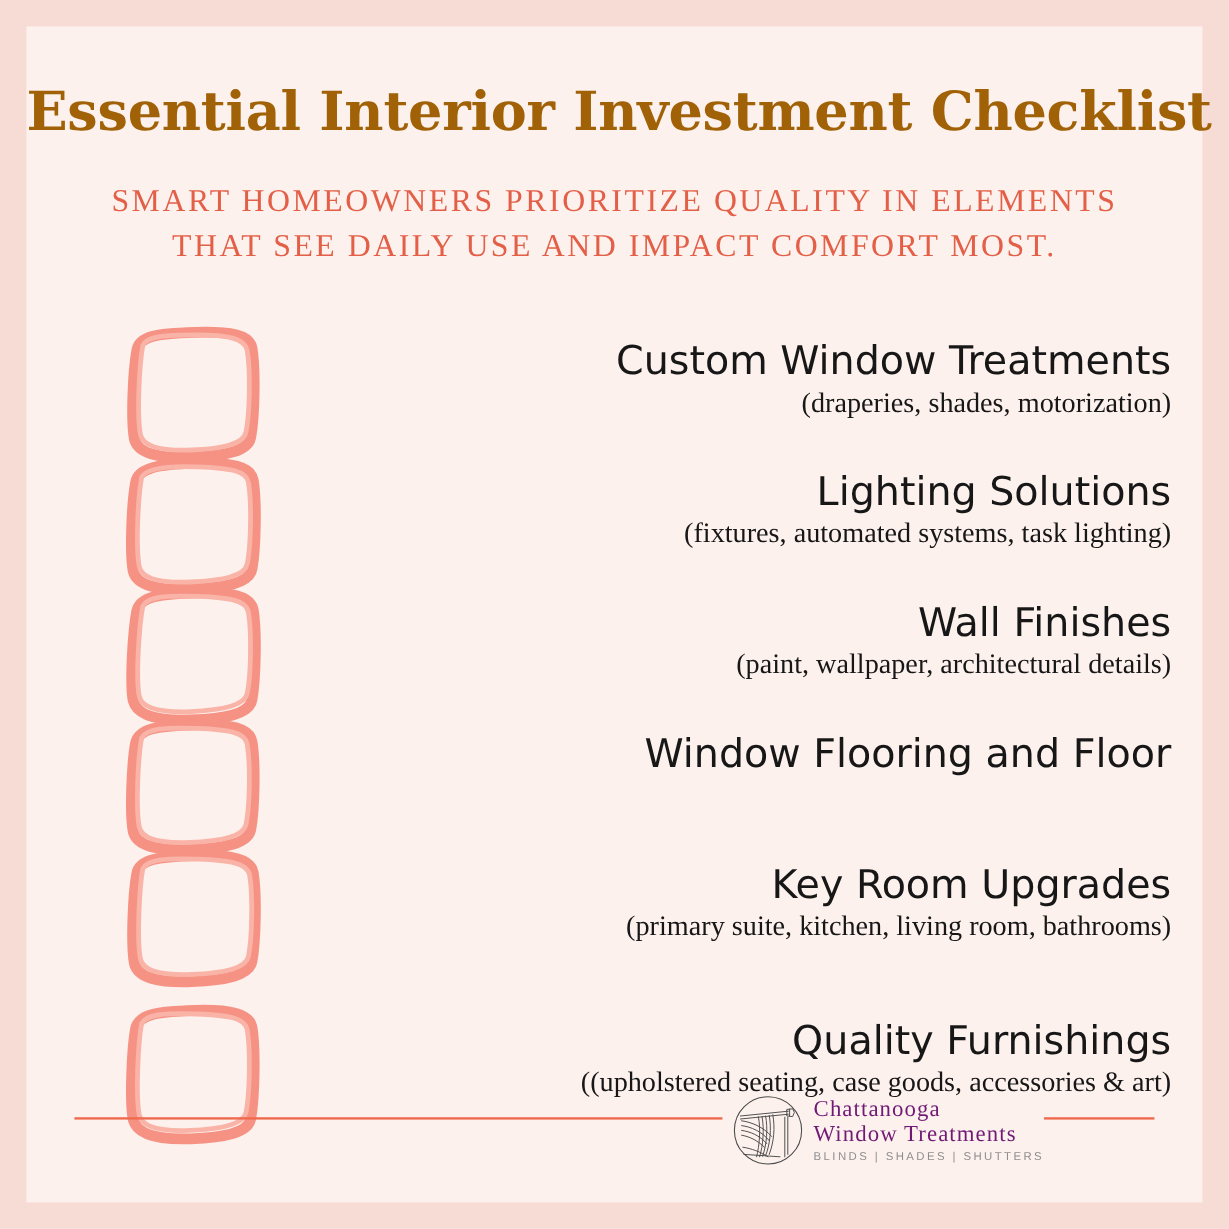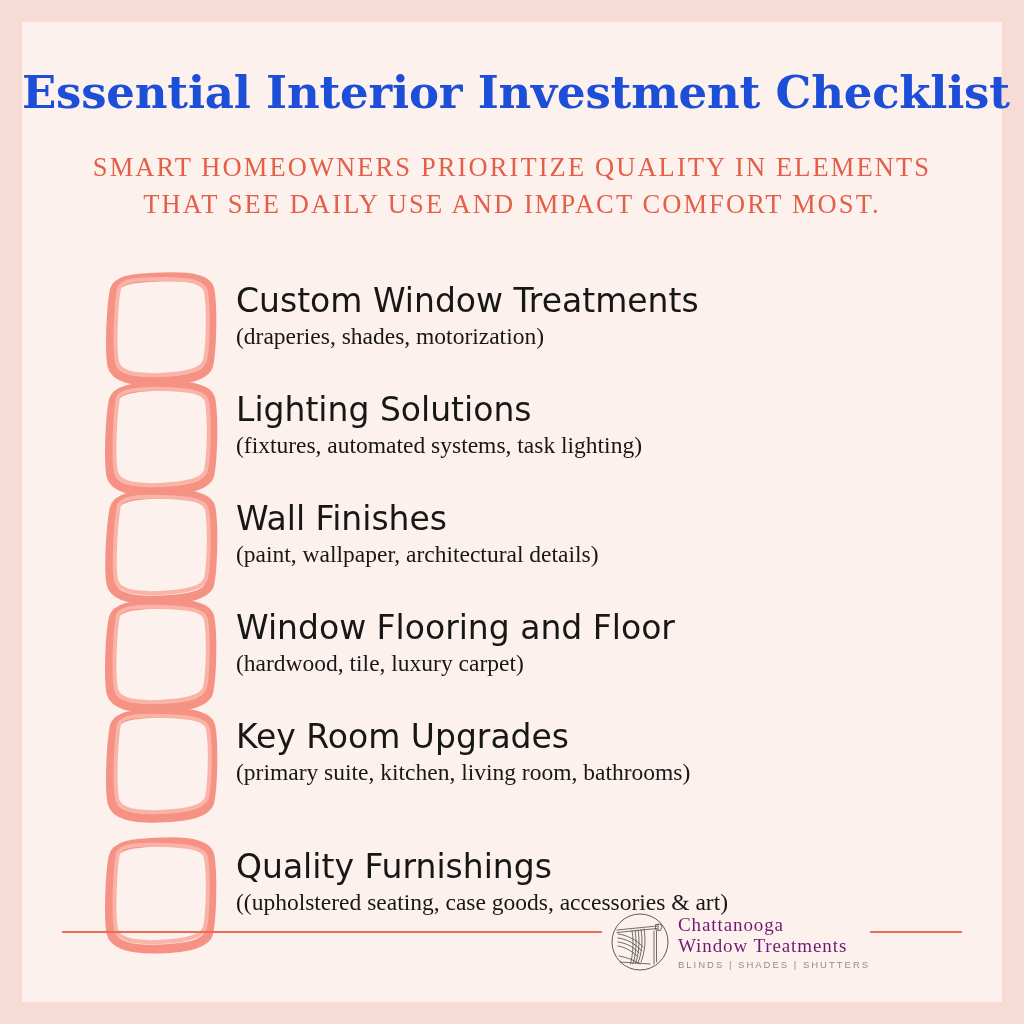--- a/index.html
+++ b/index.html
@@ -36,21 +36,21 @@
     position: absolute;
     left: 0;
     top: 44px;
     width: 980px;
     text-align: center;
     font-family: "DejaVu Serif", "Liberation Serif", serif;
     font-weight: bold;
     font-size: 45px;
     line-height: 54px;
     letter-spacing: -0.2px;
-    color: #1d4ed8;
+    color: #a16207;
     white-space: nowrap;
   }
 
   #subtitle {
     position: absolute;
     left: 60px;
     top: 127px;
     width: 860px;
     text-align: center;
     font-family: "Liberation Serif", serif;
@@ -67,20 +67,21 @@
     top: 0;
     width: 980px;
     height: 980px;
   }
 
   .row {
     position: absolute;
     left: 0;
     width: 980px;
     height: 118px;
+    text-align: right;
   }
 
   .checkbox {
     position: absolute;
     left: 78px;
     top: 0;
     width: 122px;
     height: 118px;
   }
   .checkbox svg {
@@ -225,21 +226,20 @@
 
       <div class="row" style="top:575px">
         <div class="checkbox">
           <svg viewBox="0 0 122 118" aria-hidden="true">
             <path d="M13 22 C16 10, 30 8, 62 7 C92 6, 108 10, 110 21 C113 39, 112 78, 109 94 C107 106, 87 110, 59 111 C31 112, 14 108, 11 96 C8 80, 10 38, 13 22 Z" fill="none" stroke="#f59284" stroke-width="9" stroke-linecap="round" stroke-linejoin="round"></path>
             <path d="M18 18 C22 10, 38 9, 64 10 C90 11, 104 13, 106 23 C109 41, 108 76, 105 90 C103 100, 84 104, 58 105 C32 106, 18 102, 16 92 C13 76, 15 34, 18 18 Z" fill="none" stroke="#f9b3a7" stroke-width="4" stroke-linecap="round" stroke-linejoin="round"></path>
           </svg>
         </div>
         <div class="row-text">
           <div class="row-title">Window Flooring and Floor</div>
-          <div class="row-sub">(hardwood, tile, luxury carpet)</div>
         </div>
       </div>
 
       <div class="row" style="top:684px">
         <div class="checkbox">
           <svg viewBox="0 0 122 118" aria-hidden="true">
             <path d="M14 22 C16 10, 31 8, 63 7 C93 6, 109 10, 111 21 C114 39, 113 79, 110 95 C108 107, 88 111, 60 112 C32 113, 15 109, 12 97 C9 81, 11 38, 14 22 Z" fill="none" stroke="#f59284" stroke-width="9" stroke-linecap="round" stroke-linejoin="round"></path>
             <path d="M19 18 C23 10, 39 9, 65 10 C91 11, 106 13, 108 23 C111 41, 110 77, 107 91 C105 101, 86 105, 60 106 C34 107, 19 103, 17 93 C14 77, 16 34, 19 18 Z" fill="none" stroke="#f9b3a7" stroke-width="4" stroke-linecap="round" stroke-linejoin="round"></path>
           </svg>
         </div>

